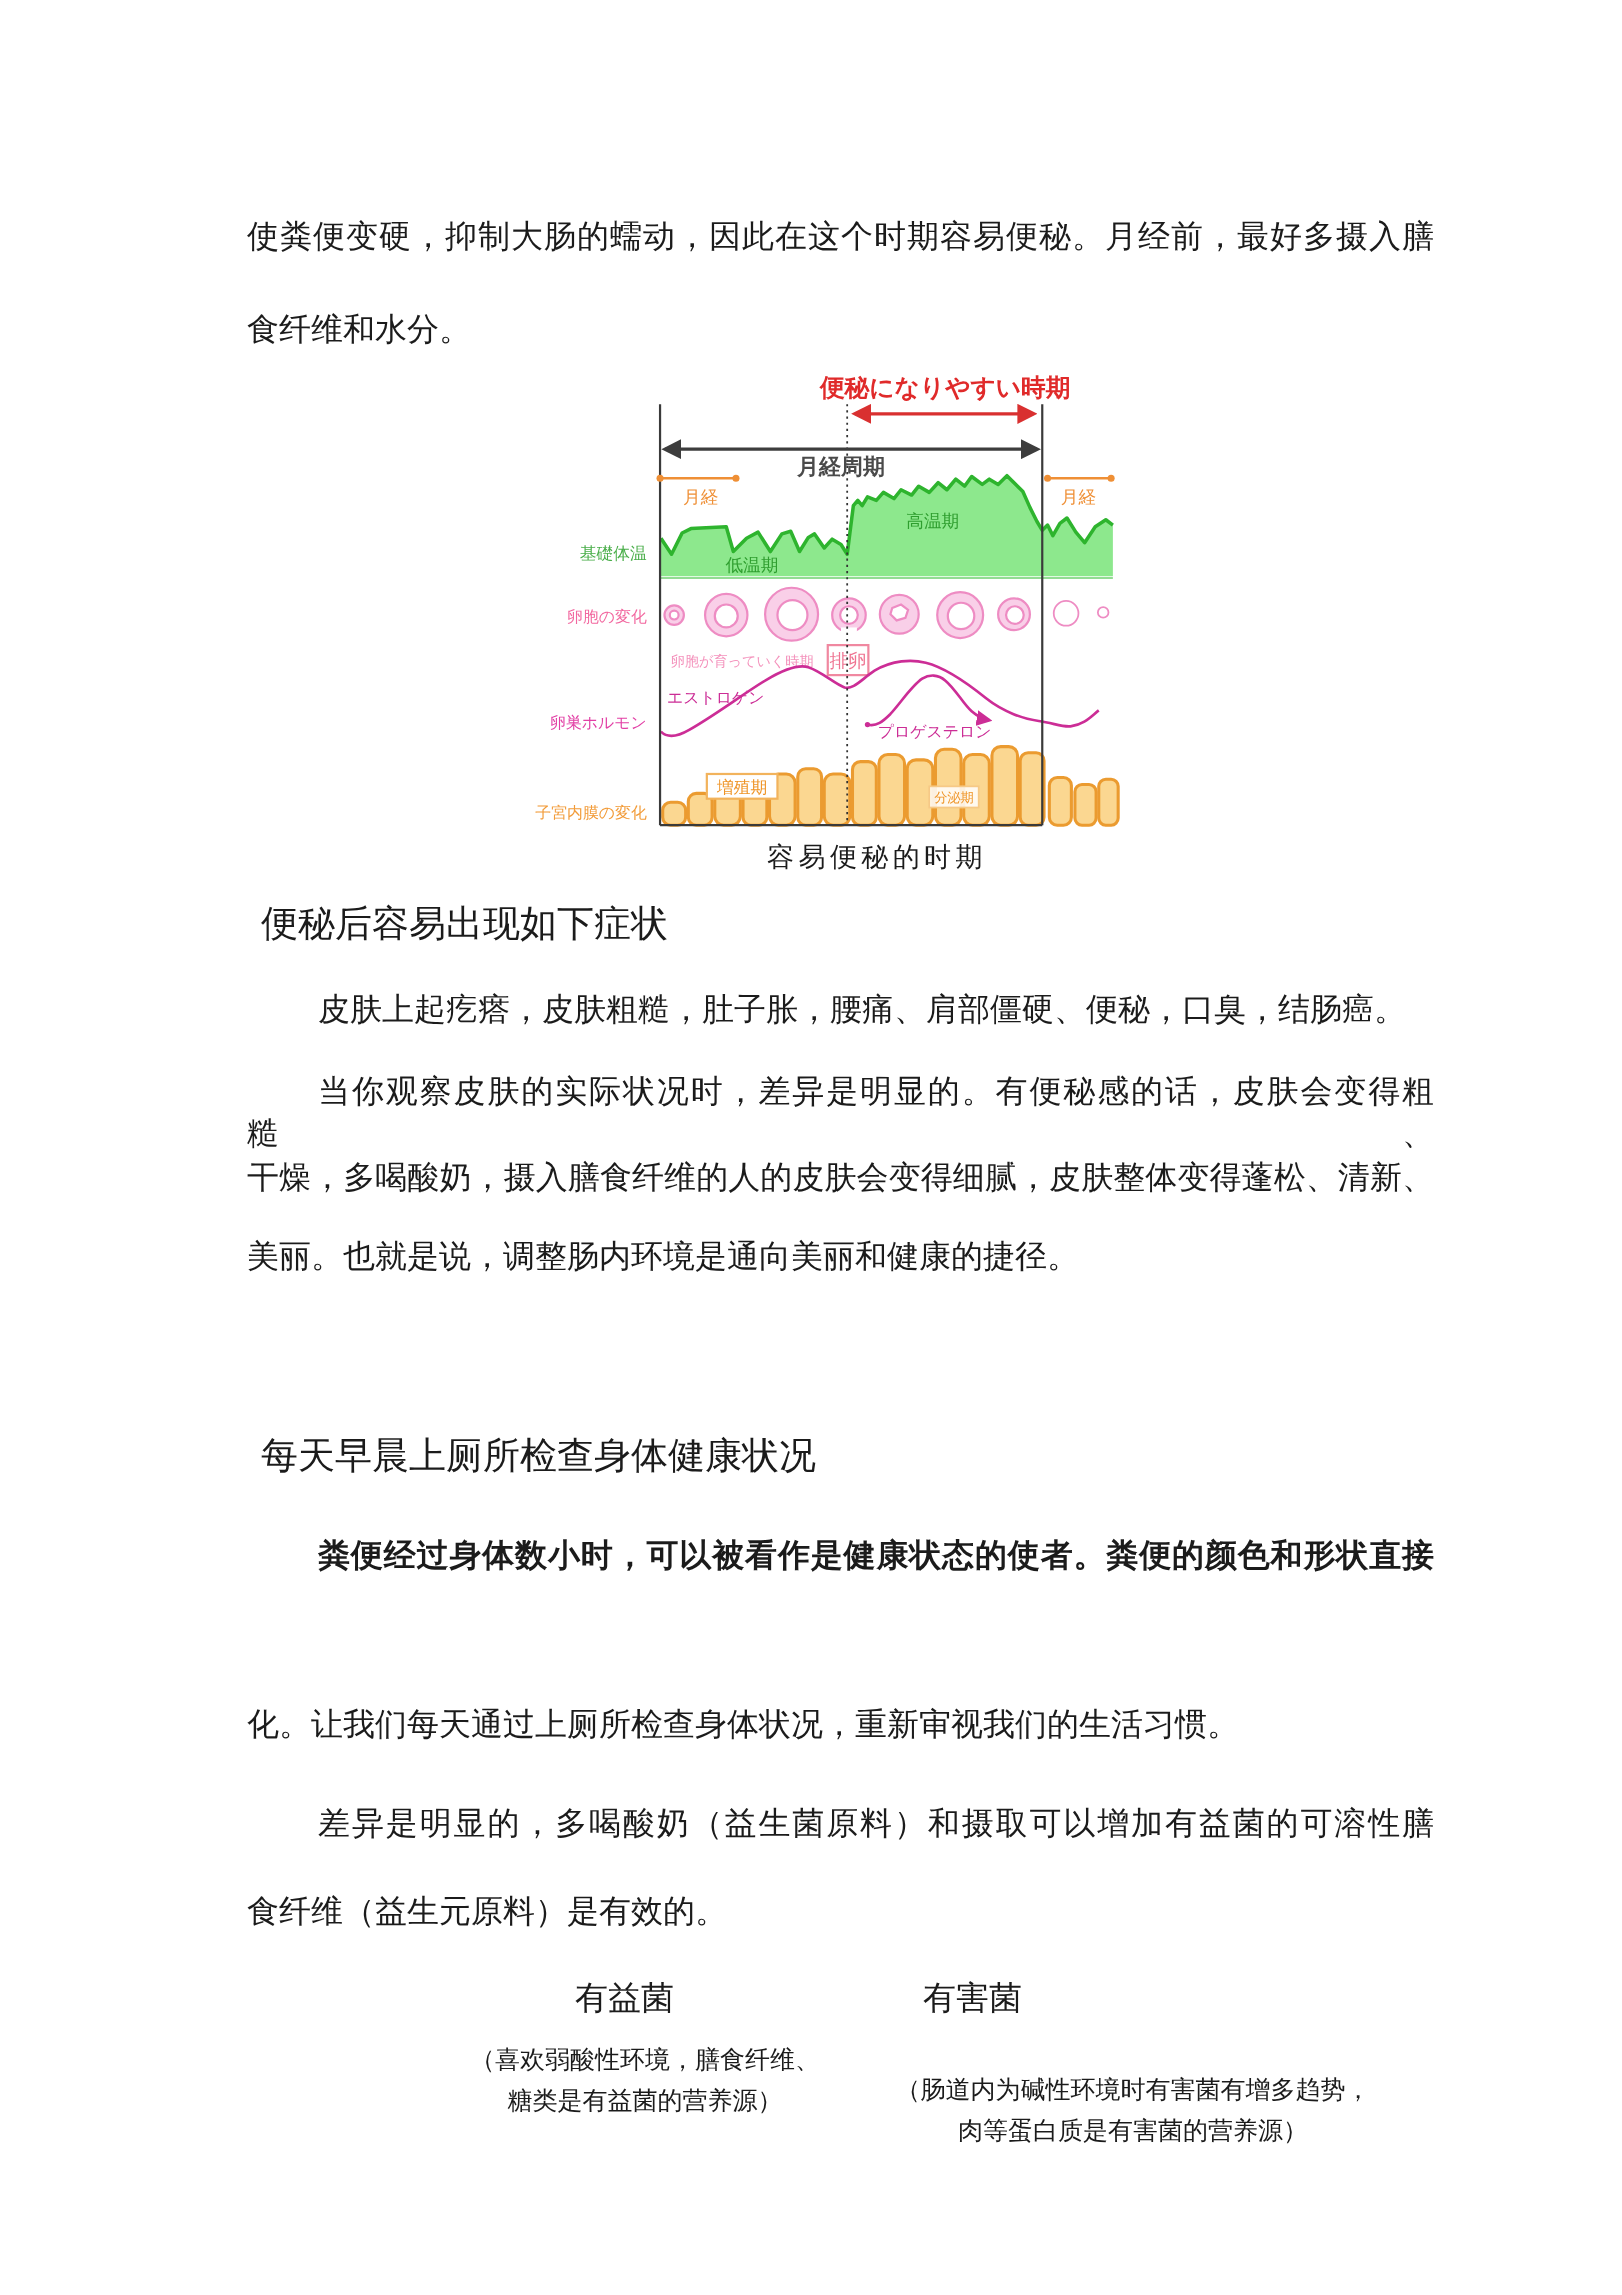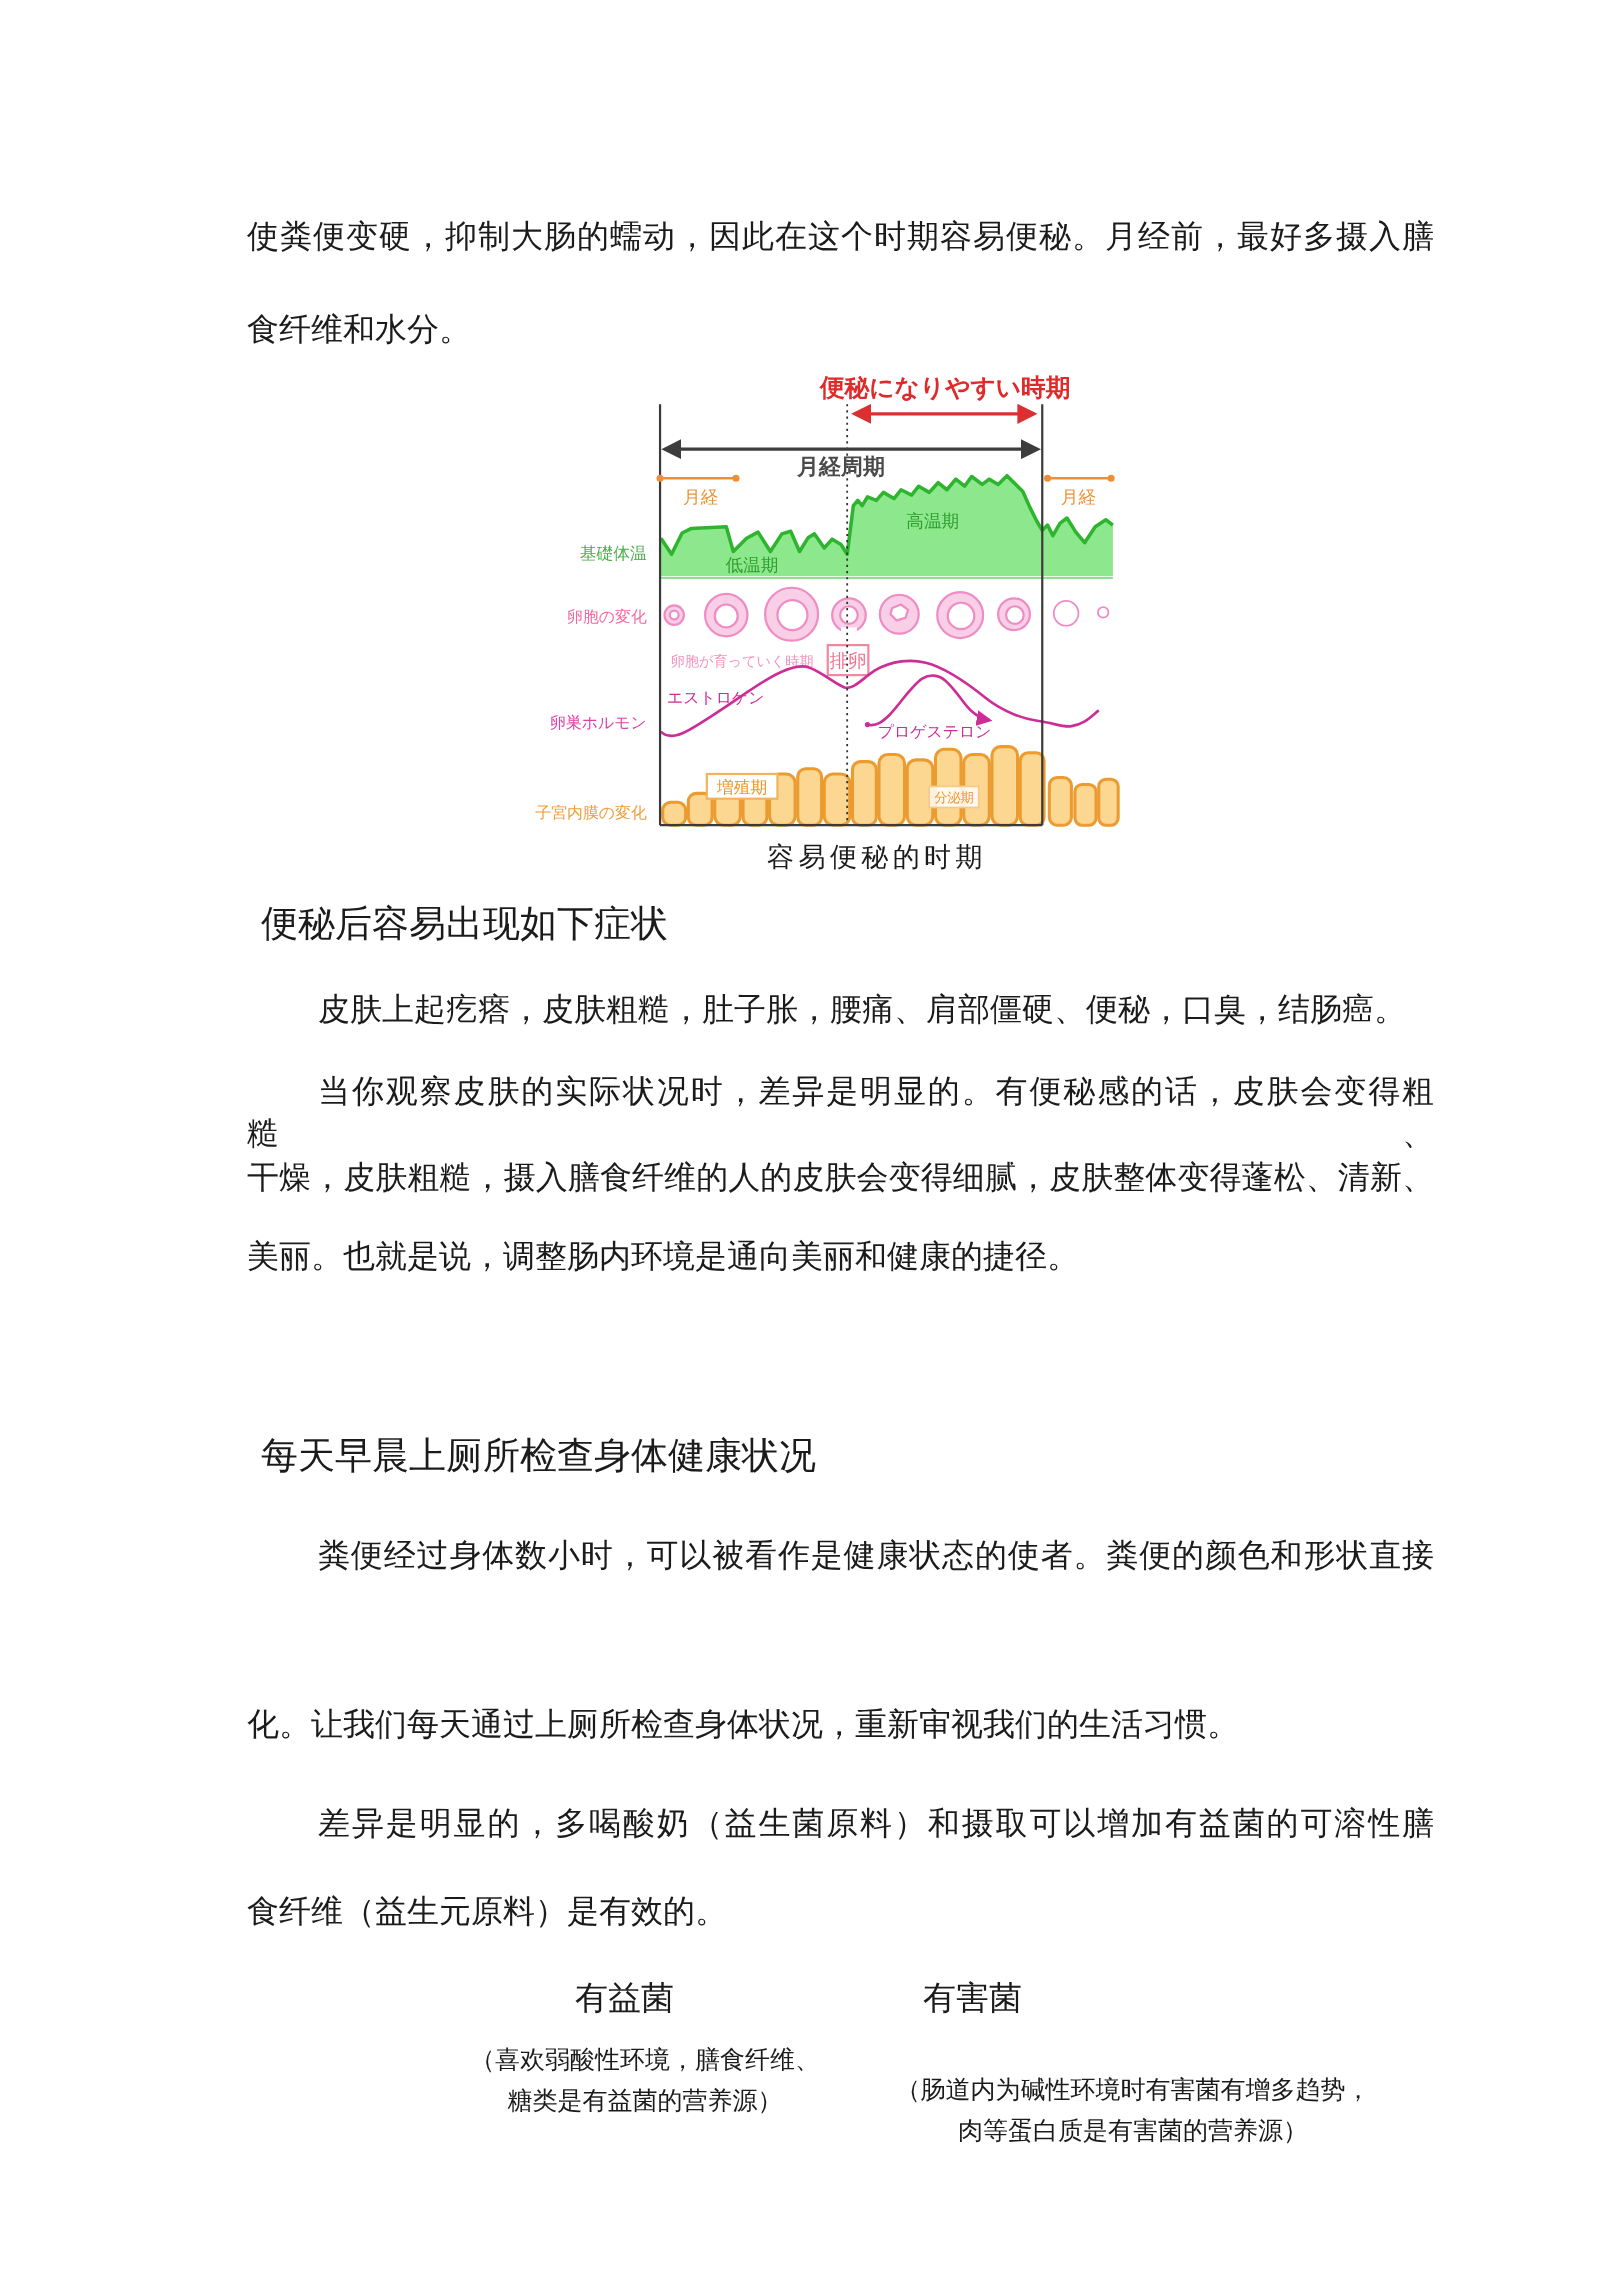--- a/index.html
+++ b/index.html
@@ -143,25 +143,25 @@
         <circle cx="658" cy="117" r="4" stroke="none"></circle>
     </g>
     <text x="621" y="145" font-size="20" fill="#ef8f35" text-anchor="middle">月経</text>
   </svg>
 
   <div id="figure-caption">容易便秘的时期</div>
 
   <div class="heading" style="top:902px;">便秘后容易出现如下症状</div>
   <div class="bodyline indent" style="top:988px;">皮肤上起疙瘩，皮肤粗糙，肚子胀，腰痛、肩部僵硬、便秘，口臭，结肠癌。</div>
   <div class="bodyline j indent" style="top:1070px;">当你观察皮肤的实际状况时，差异是明显的。有便秘感的话，皮肤会变得粗糙、</div>
-  <div class="bodyline j" style="top:1156px;">干燥，皮肤粗糙，摄入膳食纤维的人的皮肤会变得细腻，皮肤整体变得蓬松、清新、</div>
+  <div class="bodyline j" style="top:1156px;">干燥，多喝酸奶，摄入膳食纤维的人的皮肤会变得细腻，皮肤整体变得蓬松、清新、</div>
   <div class="bodyline" style="top:1235px;">美丽。也就是说，调整肠内环境是通向美丽和健康的捷径。</div>
 
   <div class="heading" style="top:1434px;">每天早晨上厕所检查身体健康状况</div>
-  <div class="bodyline j indent" style="top:1534px;">粪便经过身体数小时，可以被看作是健康状态的使者。粪便的颜色和形状直接</div>
+  <div class="bodyline j indent" style="top:1534px;font-weight:bold;">粪便经过身体数小时，可以被看作是健康状态的使者。粪便的颜色和形状直接</div>
   <div class="bodyline" style="top:1703px;">化。让我们每天通过上厕所检查身体状况，重新审视我们的生活习惯。</div>
   <div class="bodyline j indent" style="top:1802px;">差异是明显的，多喝酸奶（益生菌原料）和摄取可以增加有益菌的可溶性膳</div>
   <div class="bodyline" style="top:1890px;">食纤维（益生元原料）是有效的。</div>
 
   <div class="colhead" style="left:492px;top:1978px;width:265px;text-align:center;">有益菌</div>
   <div class="colhead" style="left:840px;top:1978px;width:265px;">有害菌</div>
 
   <div class="coldesc" style="left:380px;top:2039px;width:530px;">
     <div>（喜欢弱酸性环境，膳食纤维、</div>
     <div>糖类是有益菌的营养源）</div>

